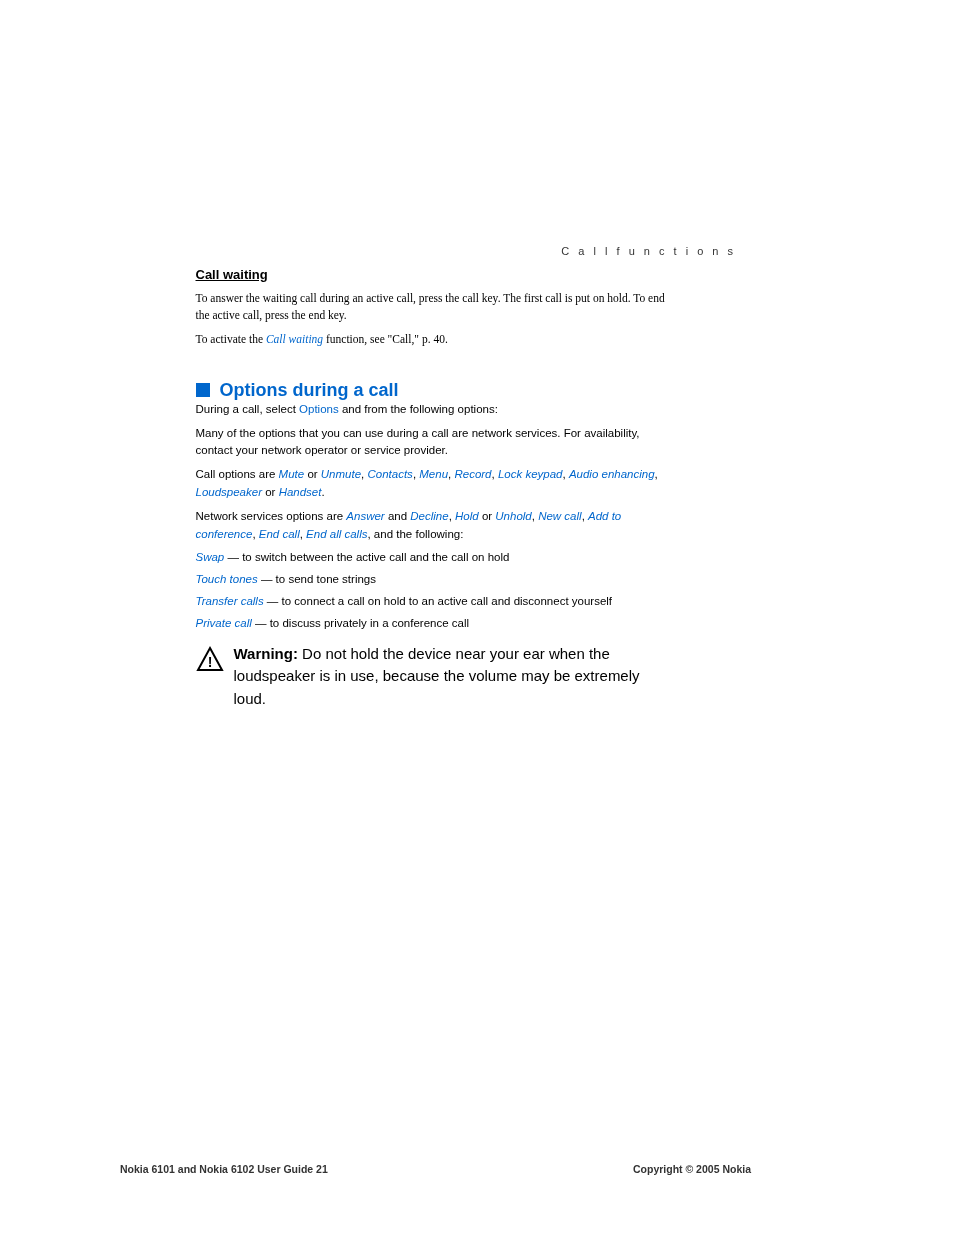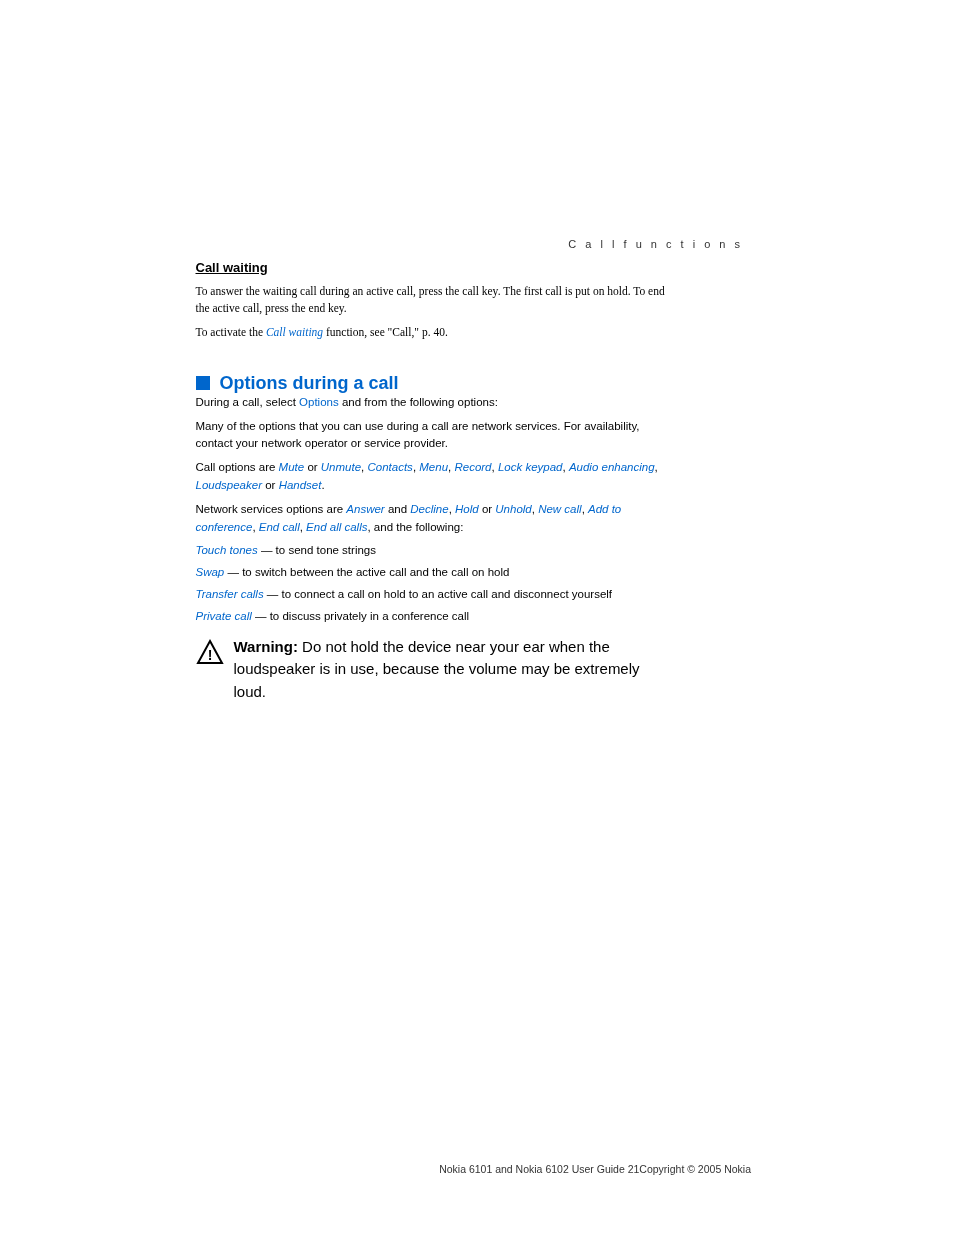--- a/index.html
+++ b/index.html
@@ -15,21 +15,21 @@
       font-family: 'Times New Roman', Times, serif;
       font-size: 13px;
       color: #000000;
       position: relative;
     }
 
     .page {
       width: 871px;
       min-height: 1235px;
       position: relative;
-      padding: 8px;
+      padding: 15px;
     }
 
     .header-section {
       text-align: right;
       padding: 230px 120px 10px 0;
       font-family: Arial, sans-serif;
       font-size: 11px;
       letter-spacing: 3px;
       color: #333;
     }
@@ -132,25 +132,26 @@
     .warning-text strong {
       font-weight: bold;
     }
 
     .footer {
       position: absolute;
       bottom: 60px;
       left: 0;
       right: 0;
       display: flex;
-      justify-content: flex-end;
+      justify-content: space-between;
       padding: 0 120px;
       font-family: Arial, sans-serif;
       font-size: 10.5px;
       color: #333;
+      font-weight: bold;
     }
   </style>
 </head>
 <body>
 
 <div class="page">
 
   <div class="header-section">
     <span>C a l l   f u n c t i o n s</span>
   </div>
@@ -181,25 +182,25 @@
 
         <p>
           <span>Call options are </span><span class="blue-link">Mute</span><span> or </span><span class="blue-link">Unmute</span><span>, </span><span class="blue-link">Contacts</span><span>, </span><span class="blue-link">Menu</span><span>, </span><span class="blue-link">Record</span><span>, </span><span class="blue-link">Lock keypad</span><span>, </span><span class="blue-link">Audio enhancing</span><span>, </span><span class="blue-link">Loudspeaker</span><span> or </span><span class="blue-link">Handset</span><span>.</span>
         </p>
 
         <p>
           <span>Network services options are </span><span class="blue-link">Answer</span><span> and </span><span class="blue-link">Decline</span><span>, </span><span class="blue-link">Hold</span><span> or </span><span class="blue-link">Unhold</span><span>, </span><span class="blue-link">New call</span><span>, </span><span class="blue-link">Add to conference</span><span>, </span><span class="blue-link">End call</span><span>, </span><span class="blue-link">End all calls</span><span>, and the following:</span>
         </p>
 
         <p class="line-item">
+          <span class="blue-link">Swap</span><span> — to switch between the active call and the call on hold</span>
+        </p>
+
+        <p class="line-item">
           <span class="blue-link">Touch tones</span><span> — to send tone strings</span>
-        </p>
-
-        <p class="line-item">
-          <span class="blue-link">Swap</span><span> — to switch between the active call and the call on hold</span>
         </p>
 
         <p class="line-item">
           <span class="blue-link">Transfer calls</span><span> — to connect a call on hold to an active call and disconnect yourself</span>
         </p>
 
 
         <p class="line-item">
           <span class="blue-link">Private call</span><span> — to discuss privately in a conference call</span>
         </p>

